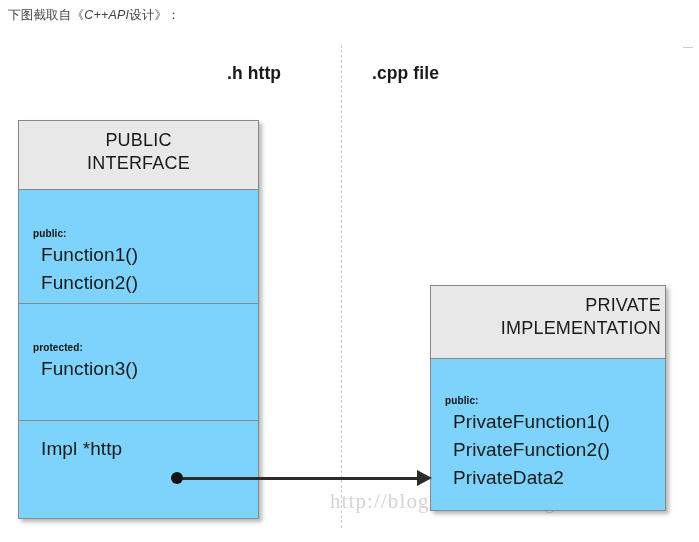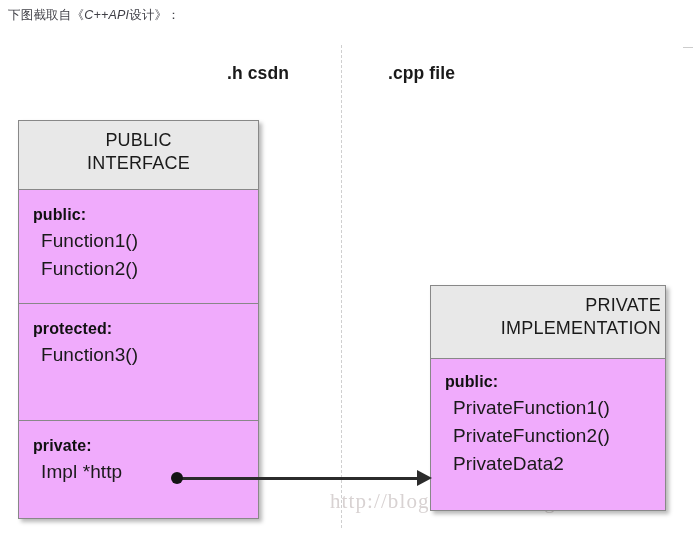--- a/index.html
+++ b/index.html
@@ -53,27 +53,27 @@
   
   .col-label {
     position: absolute;
     font-size: 17.5px;
     font-weight: bold;
     color: #1a1a1a;
     letter-spacing: 0.1px;
     white-space: nowrap;
   }
   .col-label.h-file   { left: 227px; top: 63px; }
-  .col-label.cpp-file { left: 388px; top: 63px; }
+  .col-label.cpp-file { left: 372px; top: 63px; }
 
   
   .uml-box {
     position: absolute;
     box-sizing: border-box;
-    background: #f0abfc;
+    background: #7dd3fc;
     border: 1.5px solid #888888;
     box-shadow: 3px 3px 4px rgba(0,0,0,0.28);
   }
   .uml-box.left  { left: 18px;  top: 120px; width: 241px; height: 399px; }
   .uml-box.right { left: 430px; top: 285px; width: 236px; height: 226px; }
 
   .box-header {
     box-sizing: border-box;
     background: #e8e8e8;
     border-bottom: 1.5px solid #888888;
@@ -94,25 +94,26 @@
   }
   .box-section + .box-section {
     border-top: 1.5px solid #888888;
   }
   .uml-box.left  .box-section.s0 { height: 113px; }
   .uml-box.left  .box-section.s1 { height: 117px; }
   .uml-box.left  .box-section.s2 { height: 98px; }
   .uml-box.right .box-section.s0 { height: 151px; padding-top: 12px; }
 
   .access-label {
-    font-size: 16px;
+    font-size: 10px;
     font-weight: bold;
     color: #111111;
     line-height: 1.42;
     letter-spacing: 0.1px;
+    margin-top: 23px;
   }
   .member {
     font-size: 19px;
     font-weight: normal;
     color: #1a1a1a;
     line-height: 1.48;
     padding-left: 8px;
     letter-spacing: 0.1px;
     white-space: nowrap;
   }
@@ -175,42 +176,41 @@
 <div class="caption"><span>下图截取自《</span><span class="ital">C++API</span><span>设计》：</span></div>
 
 <div class="figure">
 
   <div class="corner-tick"></div>
 
   <div class="watermark">http://blog.csdn.net/1xgwm2008</div>
 
   <div class="divider"></div>
 
-  <div class="col-label h-file">.h csdn</div>
+  <div class="col-label h-file">.h http</div>
   <div class="col-label cpp-file">.cpp file</div>
 
   <div class="uml-box left">
     <div class="box-header">
       <div>PUBLIC</div>
       <div>INTERFACE</div>
     </div>
 
     <div class="box-section s0">
       <div class="access-label">public:</div>
       <div class="member">Function1()</div>
       <div class="member">Function2()</div>
     </div>
 
     <div class="box-section s1">
       <div class="access-label">protected:</div>
       <div class="member">Function3()</div>
     </div>
 
     <div class="box-section s2">
-      <div class="access-label">private:</div>
       <div class="member">Impl *http</div>
     </div>
   </div>
 
   <div class="uml-box right">
     <div class="box-header">
       <div>PRIVATE</div>
       <div>IMPLEMENTATION</div>
     </div>
 

